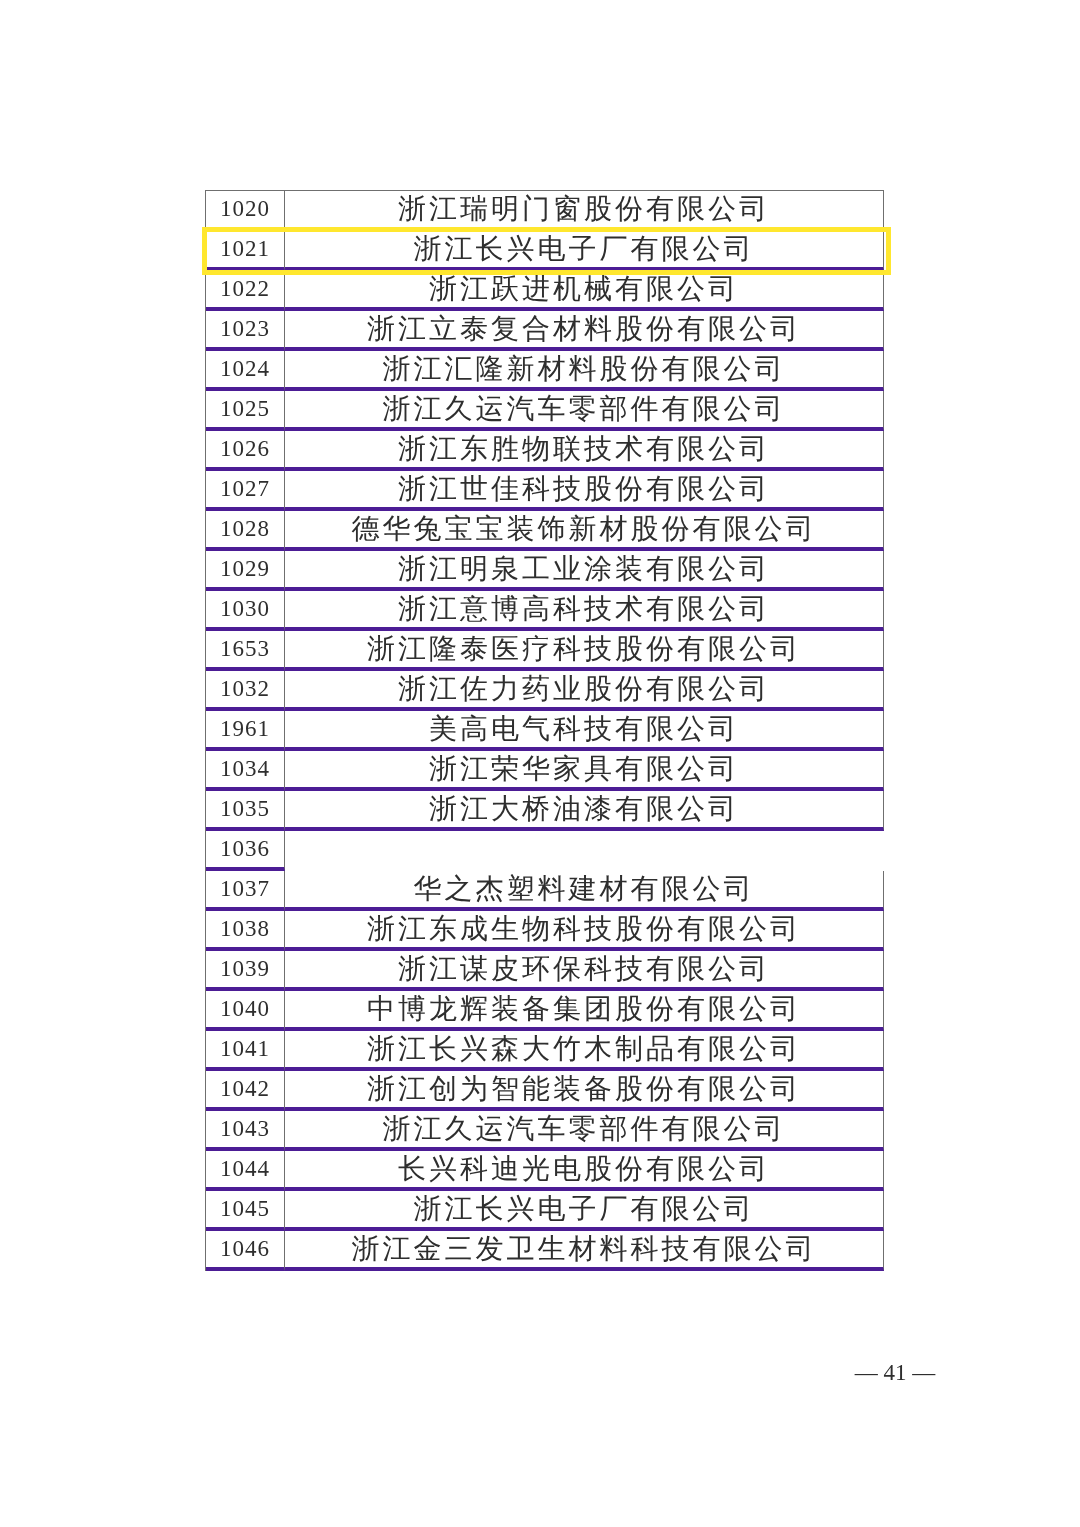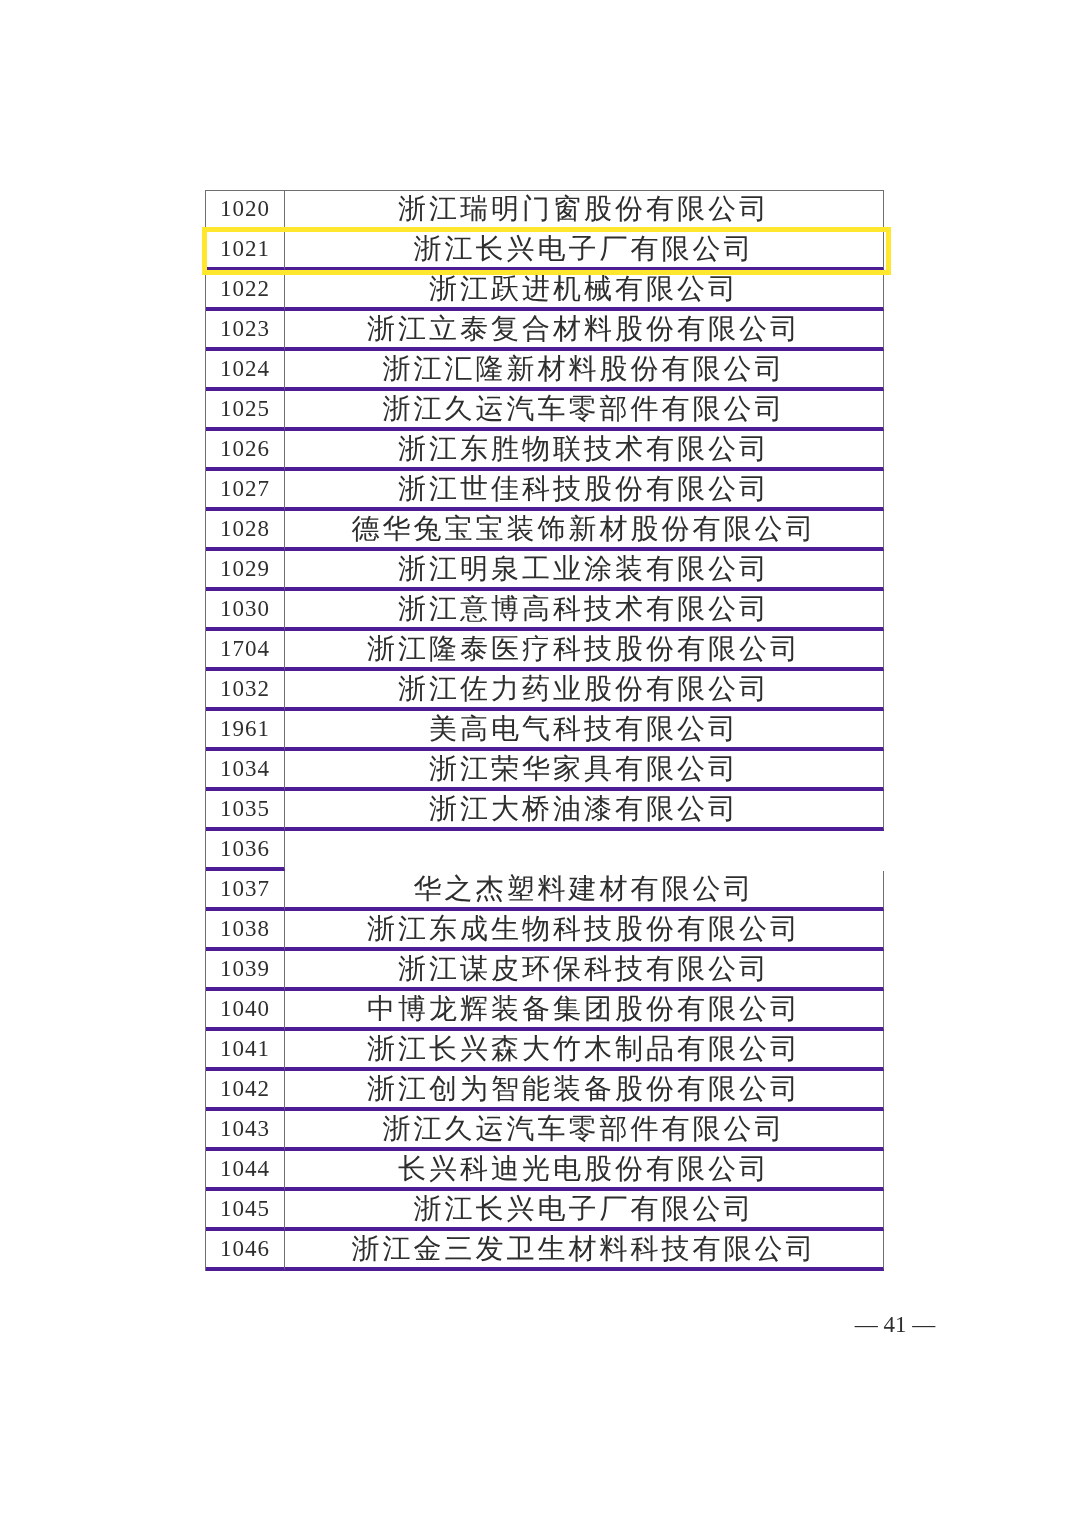--- a/index.html
+++ b/index.html
@@ -60,21 +60,21 @@
     bottom: -4px;
     border: 5px solid var(--hl-color, #ffe72e);
     pointer-events: none;
     z-index: 2;
   }
 
   
   .page-footer {
     position: absolute;
     left: 840px;
-    top: 1312px;
+    top: 1360px;
     width: 110px;
     text-align: center;
     font-size: 23px;
     color: #2e2e2e;
     white-space: nowrap;
   }
 </style>
 </head>
 <body>
 
@@ -117,21 +117,21 @@
   </div>
     <div class="trow">
     <div class="tcell num">1029</div>
     <div class="tcell name">浙江明泉工业涂装有限公司</div>
   </div>
     <div class="trow">
     <div class="tcell num">1030</div>
     <div class="tcell name">浙江意博高科技术有限公司</div>
   </div>
     <div class="trow">
-    <div class="tcell num">1704</div>
+    <div class="tcell num">1653</div>
     <div class="tcell name">浙江隆泰医疗科技股份有限公司</div>
   </div>
     <div class="trow">
     <div class="tcell num">1032</div>
     <div class="tcell name">浙江佐力药业股份有限公司</div>
   </div>
     <div class="trow">
     <div class="tcell num">1961</div>
     <div class="tcell name">美高电气科技有限公司</div>
   </div>

